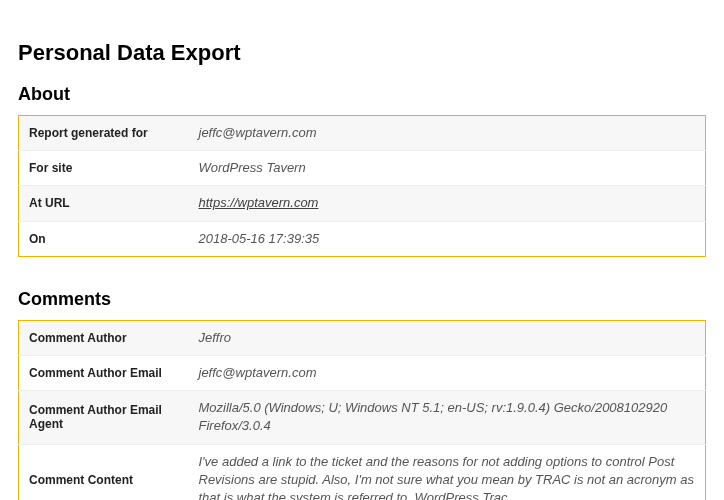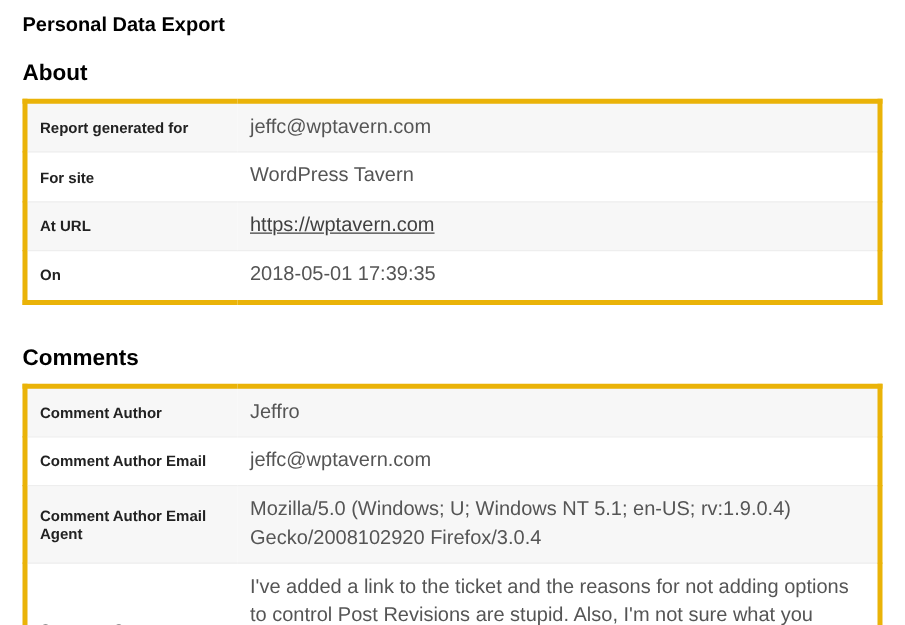--- a/index.html
+++ b/index.html
@@ -8,37 +8,38 @@
       padding: 0;
     }
     body {
       font-family: Arial, Helvetica, sans-serif;
       background: #fff;
       padding: 12px 18px;
       width: 724px;
       color: #222;
     }
     h1 {
-      font-size: 16px;
+      font-size: 22px;
       font-weight: bold;
       margin-bottom: 14px;
       color: #000;
+      margin-top: 28px;
     }
     h2 {
       font-size: 18px;
       font-weight: bold;
       margin-bottom: 10px;
       margin-top: 18px;
       color: #000;
     }
     table {
       width: 100%;
       border-collapse: collapse;
       margin-bottom: 32px;
-      border: 4px solid #eab308;
+      border: 1px solid #eab308;
     }
     tr {
       border-bottom: 1px solid #eee;
     }
     tr:last-child {
       border-bottom: none;
     }
     tr:nth-child(odd) {
       background: #f7f7f7;
     }
@@ -48,25 +49,26 @@
     th {
       text-align: left;
       font-weight: bold;
       font-size: 12px;
       padding: 8px 10px;
       width: 170px;
       vertical-align: middle;
       color: #222;
     }
     td {
-      font-size: 16px;
+      font-size: 13px;
       padding: 8px 10px;
       color: #555;
       vertical-align: middle;
       line-height: 1.4;
+      font-style: italic;
     }
     .link {
       color: #1155cc;
       text-decoration: underline;
       cursor: pointer;
     }
     .link.visited {
       color: #404040;
     }
   </style>
@@ -85,21 +87,21 @@
   <tr>
     <th>For site</th>
     <td>WordPress Tavern</td>
   </tr>
   <tr>
     <th>At URL</th>
     <td><span class="link visited">https://wptavern.com</span></td>
   </tr>
   <tr>
     <th>On</th>
-    <td>2018-05-01 17:39:35</td>
+    <td>2018-05-16 17:39:35</td>
   </tr>
 </tbody>
   </table>
 
 <h2>Comments</h2>
 <table>
   <tbody>
       <tr>
     <th>Comment Author</th>
     <td>Jeffro</td>

